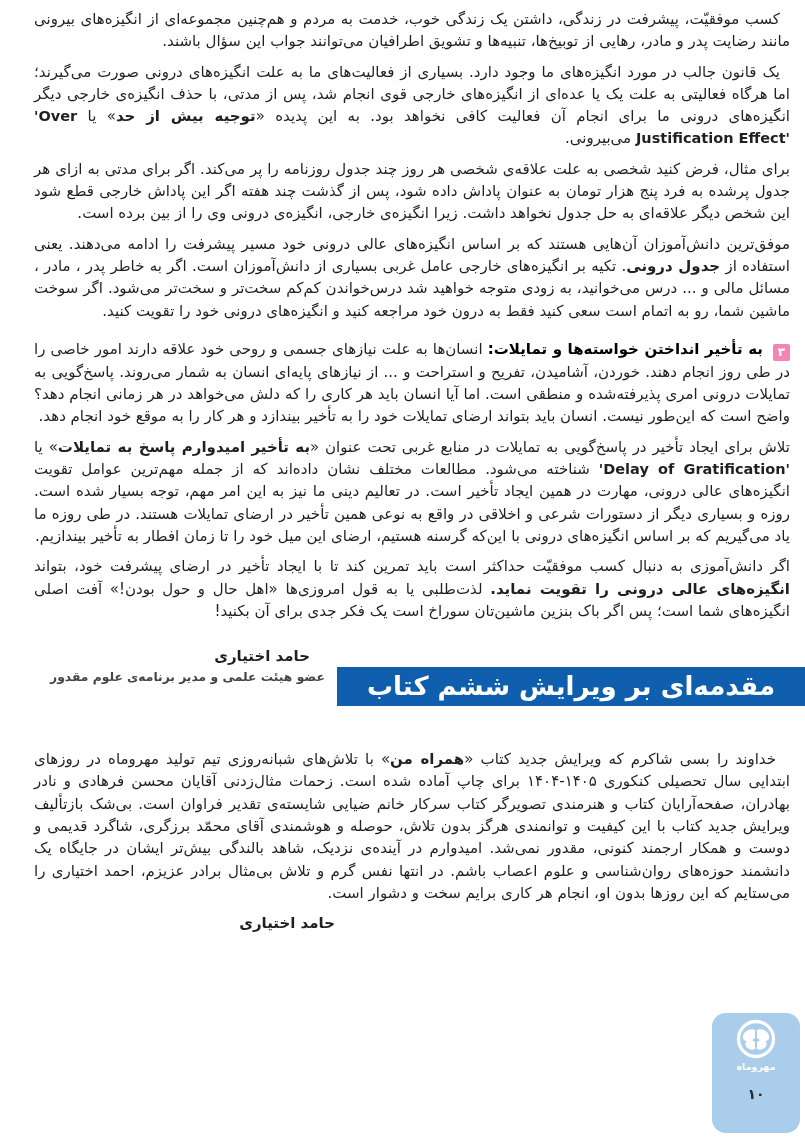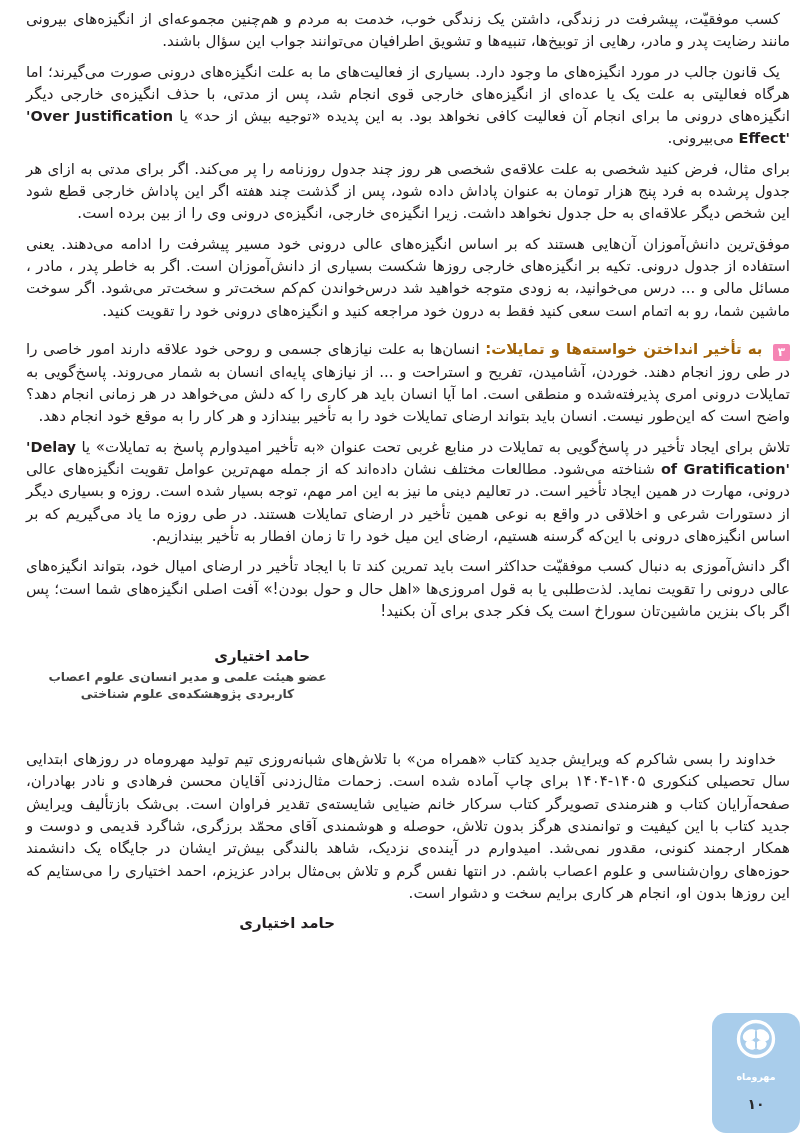--- a/index.html
+++ b/index.html
@@ -11,39 +11,39 @@
     direction:rtl;
     font-family:"DejaVu Sans",sans-serif;
     color:#231f20;
   }
   .content{
     position:absolute;top:8px;right:15px;left:18px;
     font-size:15px;
     line-height:22.3px;
     text-align:justify;
   }
-  .para{margin:0 0 8px 8px;}
+  .para{margin:0 0 8px 16px;}
   .indent{text-indent:10px;}
   .indent-lg{text-indent:14px;}
-  .bold{font-weight:normal;}
+  .bold{font-weight:bold;}
   .latin{
     direction:ltr;unicode-bidi:isolate;
     font-weight:bold;
     font-size:14.5px;
   }
   .sec-para{margin-top:16px;}
   .sec-badge{
     display:inline-block;
     width:17px;height:17px;line-height:17px;
     background:#f584b4;color:#ffffff;
     font-weight:bold;font-size:12px;
     text-align:center;border-radius:2px;
     margin-left:5px;vertical-align:-2px;
   }
-  .sec-title{color:#a16207;font-weight:bold;}
+  .sec-title{color:#000000;font-weight:bold;}
   .sig-banner-row{position:relative;height:118px;margin:2px 0 0 0;}
   .sig1{
     position:absolute;top:18px;right:435px;width:335px;
     line-height:17px;
   }
   .sig-name{
     font-weight:bold;font-size:15px;color:#231f20;
     text-align:right;margin:0 45px 4px 0;
   }
   .sig-role{
@@ -67,21 +67,21 @@
   .footer-tab{
     position:absolute;left:712px;top:1013px;
     width:88px;height:120px;
     background:#a9cdeb;
     border-radius:14px;
     display:flex;flex-direction:column;align-items:center;
   }
   .logo-wrap{margin-top:6px;width:40px;height:40px;}
   .pub-name{
     color:#ffffff;font-size:9.5px;font-weight:bold;
-    margin-top:12px;
+    margin-top:2px;
   }
   .page-num{
     color:#2b2b2b;font-size:14px;font-weight:bold;
     margin-top:14px;
     letter-spacing:2px;
   }
 </style>
 </head>
 <body>
 
@@ -94,46 +94,48 @@
     <p class="para indent">
       <span>یک قانون جالب در مورد انگیزه‌های ما وجود دارد. بسیاری از فعالیت‌های ما به علت انگیزه‌های درونی صورت می‌گیرند؛ اما هرگاه فعالیتی به علت یک یا عده‌ای از انگیزه‌های خارجی قوی انجام شد، پس از مدتی، با حذف انگیزه‌ی خارجی دیگر انگیزه‌های درونی ما برای انجام آن فعالیت کافی نخواهد بود. به این پدیده «</span><span class="bold">توجیه بیش از حد</span><span>» یا</span>
       <span class="latin">'Over Justification Effect'</span>
       <span>می‌بیرونی.</span>
     </p>
 
     <p class="para">برای مثال، فرض کنید شخصی به علت علاقه‌ی شخصی هر روز چند جدول روزنامه را پر می‌کند. اگر برای مدتی به ازای هر جدول پرشده به فرد پنج هزار تومان به عنوان پاداش داده شود، پس از گذشت چند هفته اگر این پاداش خارجی قطع شود این شخص دیگر علاقه‌ای به حل جدول نخواهد داشت. زیرا انگیزه‌ی خارجی، انگیزه‌ی درونی وی را از بین برده است.</p>
 
     <p class="para">
       <span>موفق‌ترین دانش‌آموزان آن‌هایی هستند که بر اساس انگیزه‌های عالی درونی خود مسیر پیشرفت را ادامه می‌دهند. یعنی استفاده از</span>
-      <span class="bold">جدول درونی</span><span>. تکیه بر انگیزه‌های خارجی روزها شکست بسیاری از دانش‌آموزان است. اگر به خاطر پدر ، مادر ، مسائل مالی و ... درس می‌خوانید، به زودی متوجه خواهید شد درس‌خواندن کم‌کم سخت‌تر و سخت‌تر می‌شود. اگر سوخت ماشین شما، رو به اتمام است سعی کنید فقط به درون خود مراجعه کنید و انگیزه‌های درونی خود را تقویت کنید.</span>
+      <span class="bold">جدول درونی</span><span>. تکیه بر انگیزه‌های خارجی عامل غربی بسیاری از دانش‌آموزان است. اگر به خاطر پدر ، مادر ، مسائل مالی و ... درس می‌خوانید، به زودی متوجه خواهید شد درس‌خواندن کم‌کم سخت‌تر و سخت‌تر می‌شود. اگر سوخت ماشین شما، رو به اتمام است سعی کنید فقط به درون خود مراجعه کنید و انگیزه‌های درونی خود را تقویت کنید.</span>
     </p>
 
     <p class="para sec-para">
       <span class="sec-badge">۳</span>
       <span class="sec-title">به تأخیر انداختن خواسته‌ها و تمایلات:</span>
       <span>انسان‌ها به علت نیازهای جسمی و روحی خود علاقه دارند امور خاصی را در طی روز انجام دهند. خوردن، آشامیدن، تفریح و استراحت و ... از نیازهای پایه‌ای انسان به شمار می‌روند. پاسخ‌گویی به تمایلات درونی امری پذیرفته‌شده و منطقی است. اما آیا انسان باید هر کاری را که دلش می‌خواهد در هر زمانی انجام دهد؟ واضح است که این‌طور نیست. انسان باید بتواند ارضای تمایلات خود را به تأخیر بیندازد و هر کار را به موقع خود انجام دهد.</span>
     </p>
 
     <p class="para">
       <span>تلاش برای ایجاد تأخیر در پاسخ‌گویی به تمایلات در منابع غربی تحت عنوان «</span><span class="bold">به تأخیر امیدوارم پاسخ به تمایلات</span><span>» یا</span>
       <span class="latin">'Delay of Gratification'</span>
       <span>شناخته می‌شود. مطالعات مختلف نشان داده‌اند که از جمله مهم‌ترین عوامل تقویت انگیزه‌های عالی درونی، مهارت در همین ایجاد تأخیر است. در تعالیم دینی ما نیز به این امر مهم، توجه بسیار شده است. روزه و بسیاری دیگر از دستورات شرعی و اخلاقی در واقع به نوعی همین تأخیر در ارضای تمایلات هستند. در طی روزه ما یاد می‌گیریم که بر اساس انگیزه‌های درونی با این‌که گرسنه هستیم، ارضای این میل خود را تا زمان افطار به تأخیر بیندازیم.</span>
     </p>
 
     <p class="para">
-      <span>اگر دانش‌آموزی به دنبال کسب موفقیّت حداکثر است باید تمرین کند تا با ایجاد تأخیر در ارضای امیال خود، بتواند</span>
+      <span>اگر دانش‌آموزی به دنبال کسب موفقیّت حداکثر است باید تمرین کند تا با ایجاد تأخیر در ارضای پیشرفت خود، بتواند</span>
       <span class="bold">انگیزه‌های عالی درونی را تقویت نماید.</span>
       <span>لذت‌طلبی یا به قول امروزی‌ها «اهل حال و حول بودن!» آفت اصلی انگیزه‌های شما است؛ پس اگر باک بنزین ماشین‌تان سوراخ است یک فکر جدی برای آن بکنید!</span>
     </p>
 
     <div class="sig-banner-row">
       <div class="sig1">
         <div class="sig-name">حامد اختیاری</div>
-        <div class="sig-role">عضو هیئت علمی و مدیر انسان‌ی علوم اعصاب</div>
-        <div class="sig-role">کاربردی پژوهشکده‌ی علوم شناختی</div>
+        <div class="sig-role">عضو هیئت علمی و مدیر برنامه‌ی علوم مقدور</div>
+      </div>
+      <div class="banner">
+        <span>مقدمه‌ای بر ویرایش ششم کتاب</span>
       </div>
     </div>
 
     <p class="para indent-lg">
       <span>خداوند را بسی شاکرم که ویرایش جدید کتاب «</span><span class="bold">همراه من</span><span>» با تلاش‌های شبانه‌روزی تیم تولید مهروماه در روزهای ابتدایی سال تحصیلی کنکوری ۱۴۰۵-۱۴۰۴ برای چاپ آماده شده است. زحمات مثال‌زدنی آقایان محسن فرهادی و نادر بهادران، صفحه‌آرایان کتاب و هنرمندی تصویرگر کتاب سرکار خانم ضیایی شایسته‌ی تقدیر فراوان است. بی‌شک بازتألیف ویرایش جدید کتاب با این کیفیت و توانمندی هرگز بدون تلاش، حوصله و هوشمندی آقای محمّد برزگری، شاگرد قدیمی و دوست و همکار ارجمند کنونی، مقدور نمی‌شد. امیدوارم در آینده‌ی نزدیک، شاهد بالندگی بیش‌تر ایشان در جایگاه یک دانشمند حوزه‌های روان‌شناسی و علوم اعصاب باشم. در انتها نفس گرم و تلاش بی‌مثال برادر عزیزم، احمد اختیاری را می‌ستایم که این روزها بدون او، انجام هر کاری برایم سخت و دشوار است.</span>
     </p>
 
     <div class="closing-sig">حامد اختیاری</div>
 
   </div>

